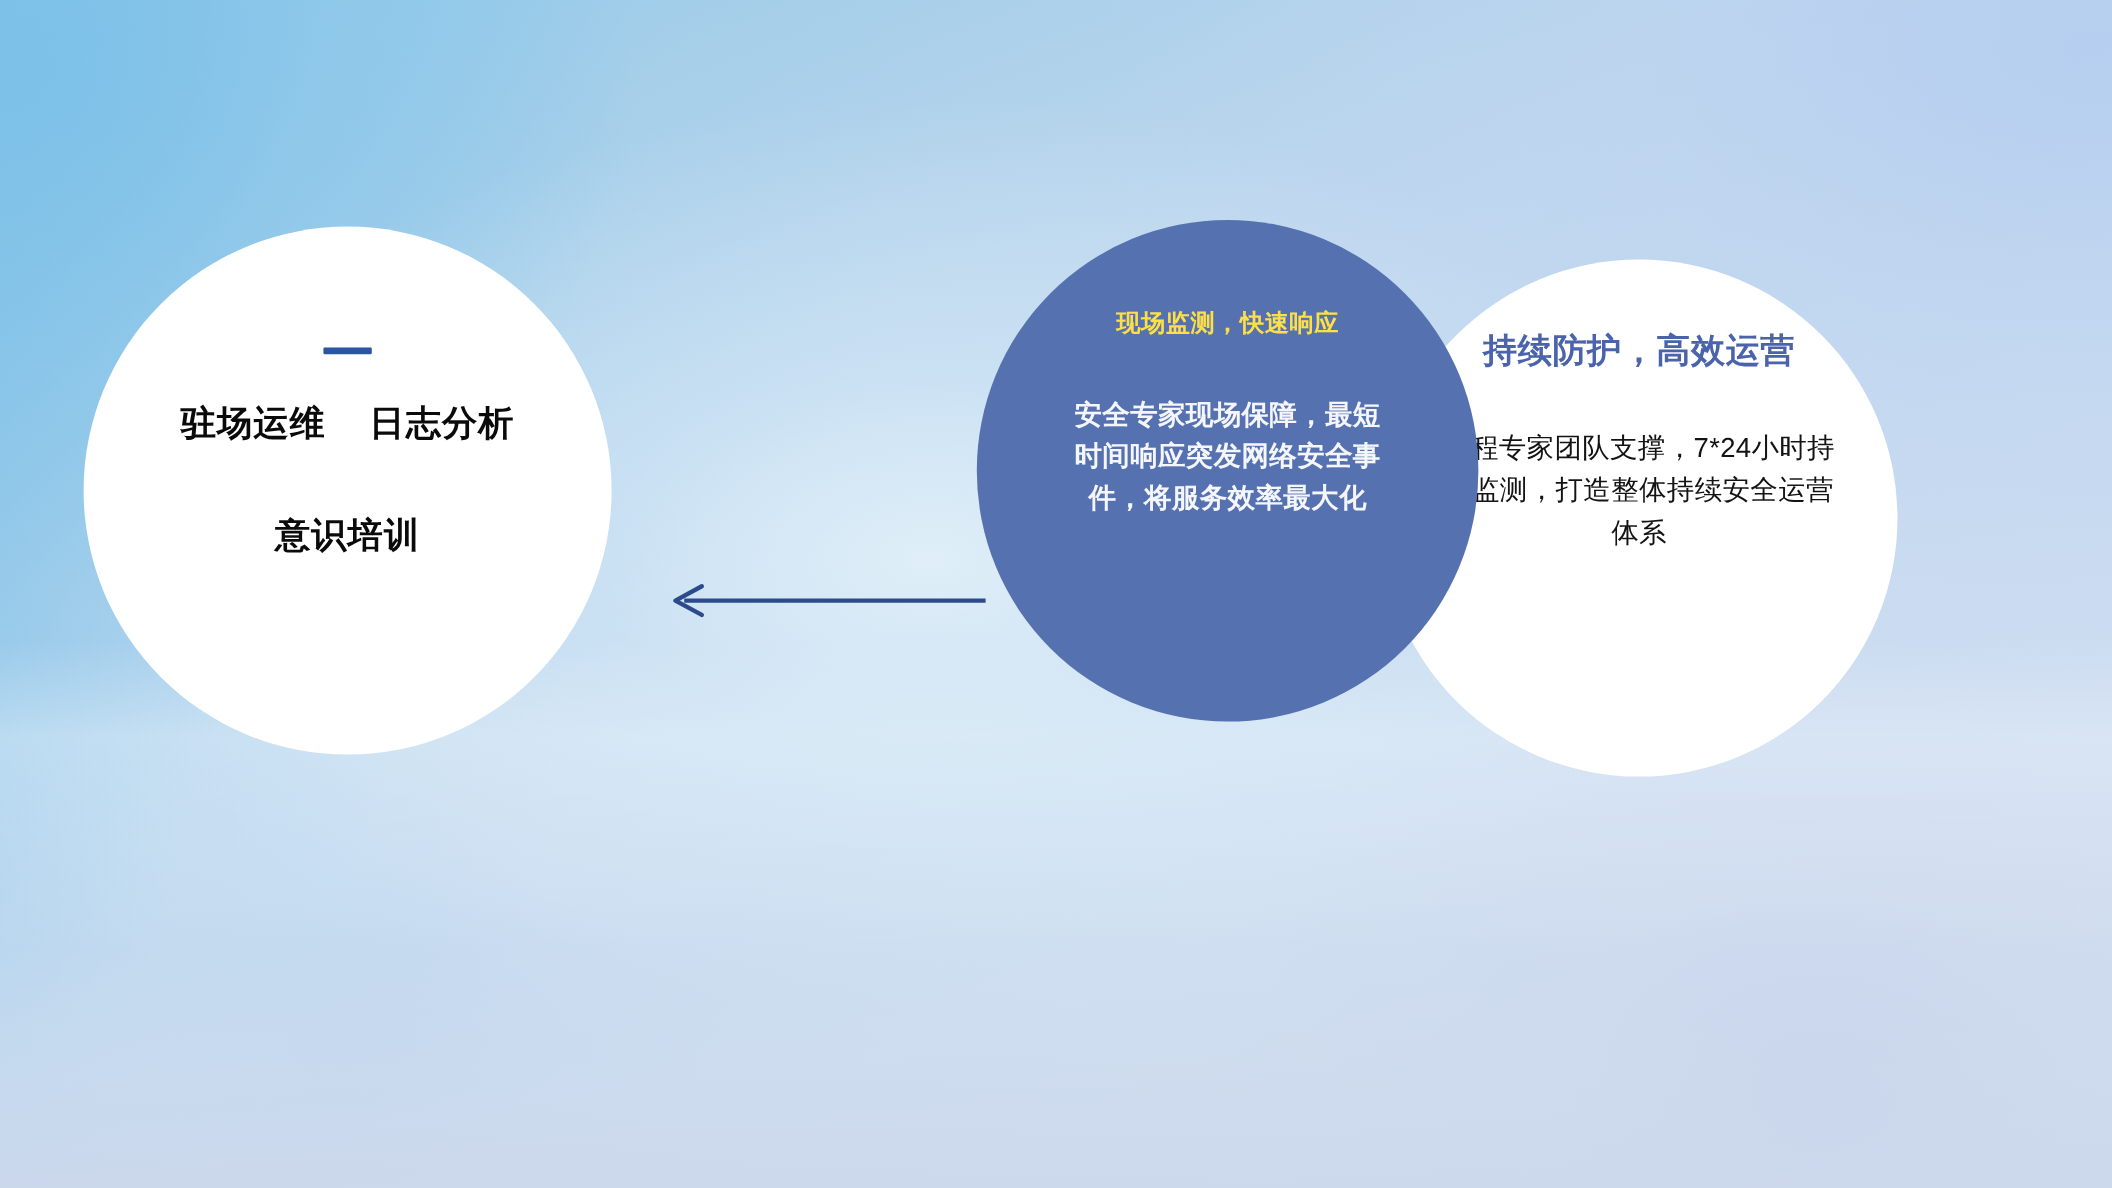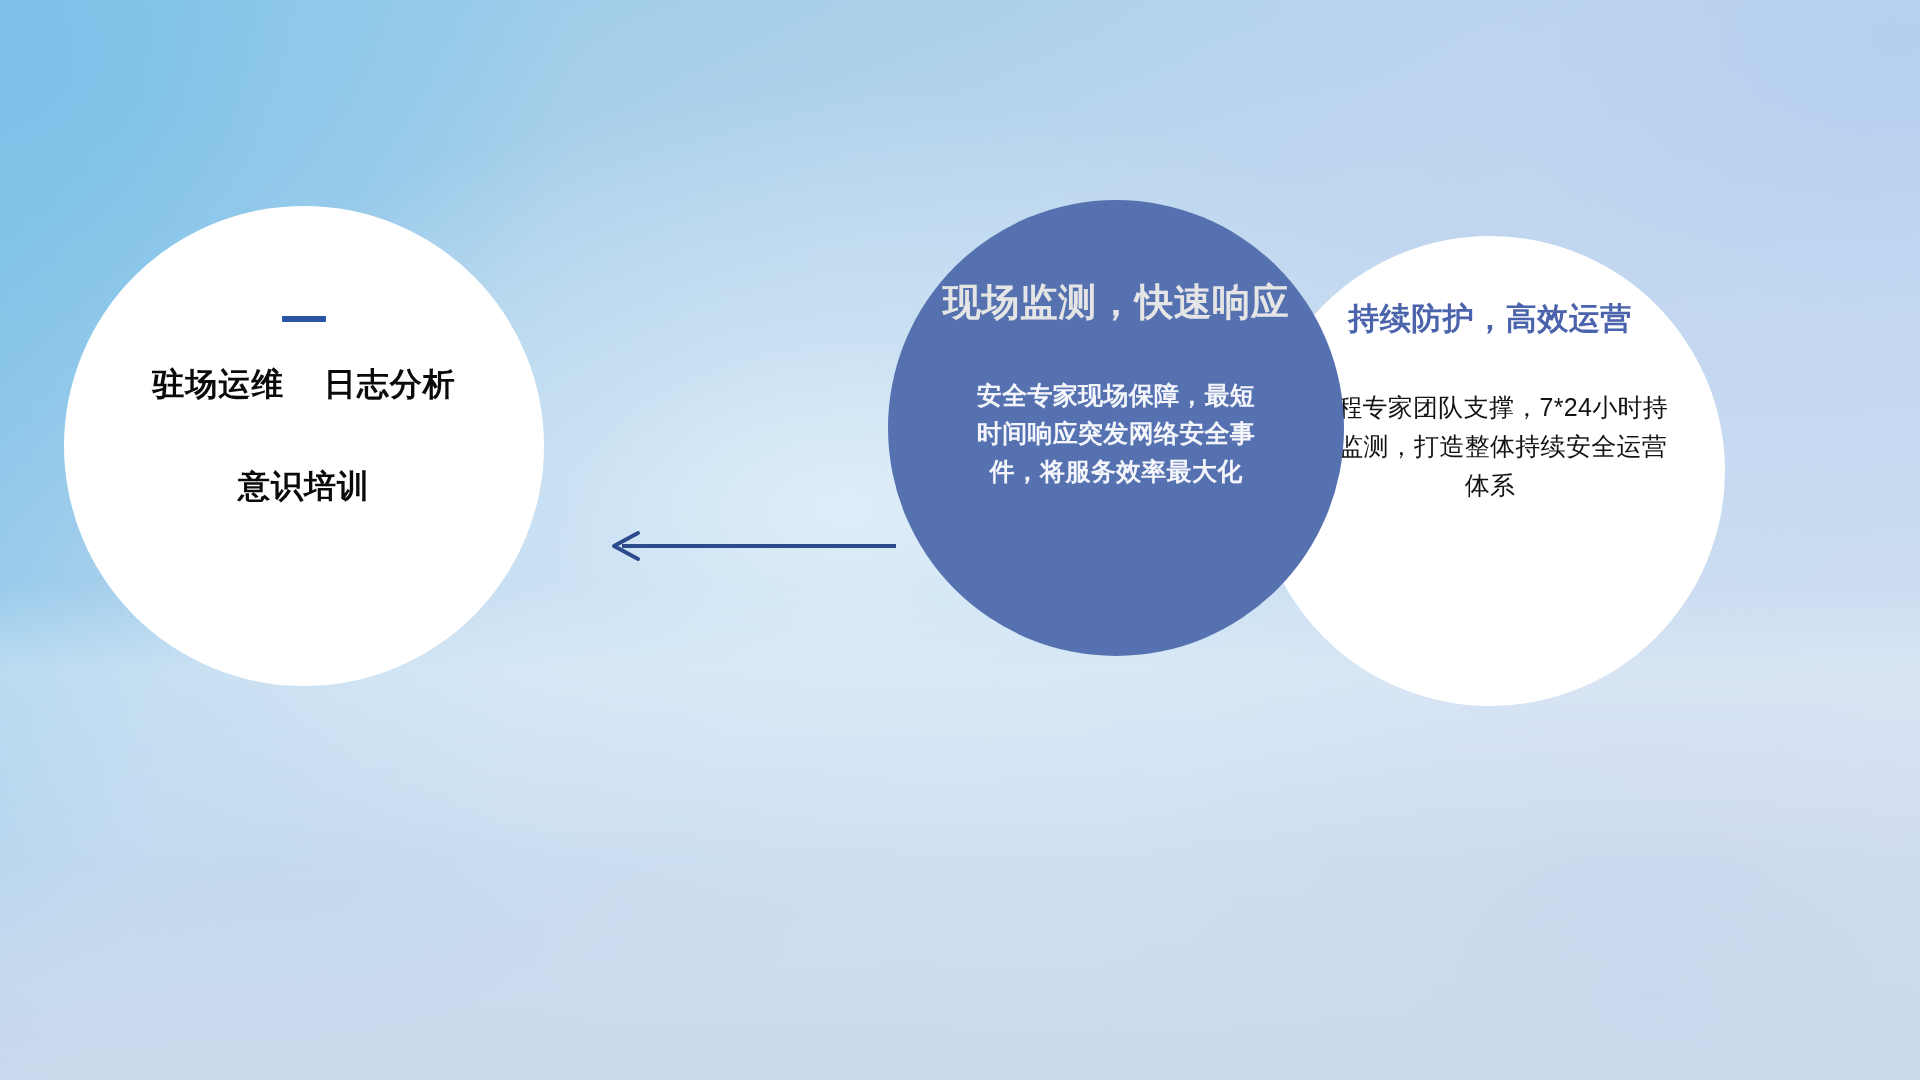--- a/index.html
+++ b/index.html
@@ -87,21 +87,21 @@
     position:absolute;
     border-radius:50%;
     display:flex;
     flex-direction:column;
     align-items:center;
     text-align:center;
   }
 
   
   #circle-left {
-    left:64px; top:206px;
+    left:76px; top:206px;
     width:480px; height:480px;
     background:#ffffff;
     justify-content:flex-start;
     padding-top:110px;
   }
   #circle-left .accent-dash {
     width:44px; height:6px;
     background:#2a55a5;
     border-radius:1px;
     margin-bottom:46px;
@@ -120,23 +120,23 @@
   
   #circle-mid {
     left:888px; top:200px;
     width:456px; height:456px;
     background:#5571b0;
     justify-content:flex-start;
     padding-top:82px;
     z-index:3;
   }
   #circle-mid .c-title {
-    font-size:38px;
-    font-weight:700;
-    color:#e5e5e5;
+    font-size:22px;
+    font-weight:700;
+    color:#fde047;
     letter-spacing:0.5px;
     line-height:1.1;
     white-space:nowrap;
   }
   #circle-mid .c-body {
     margin-top:52px;
     width:286px;
     font-size:25px;
     font-weight:700;
     color:#f4f6fb;

